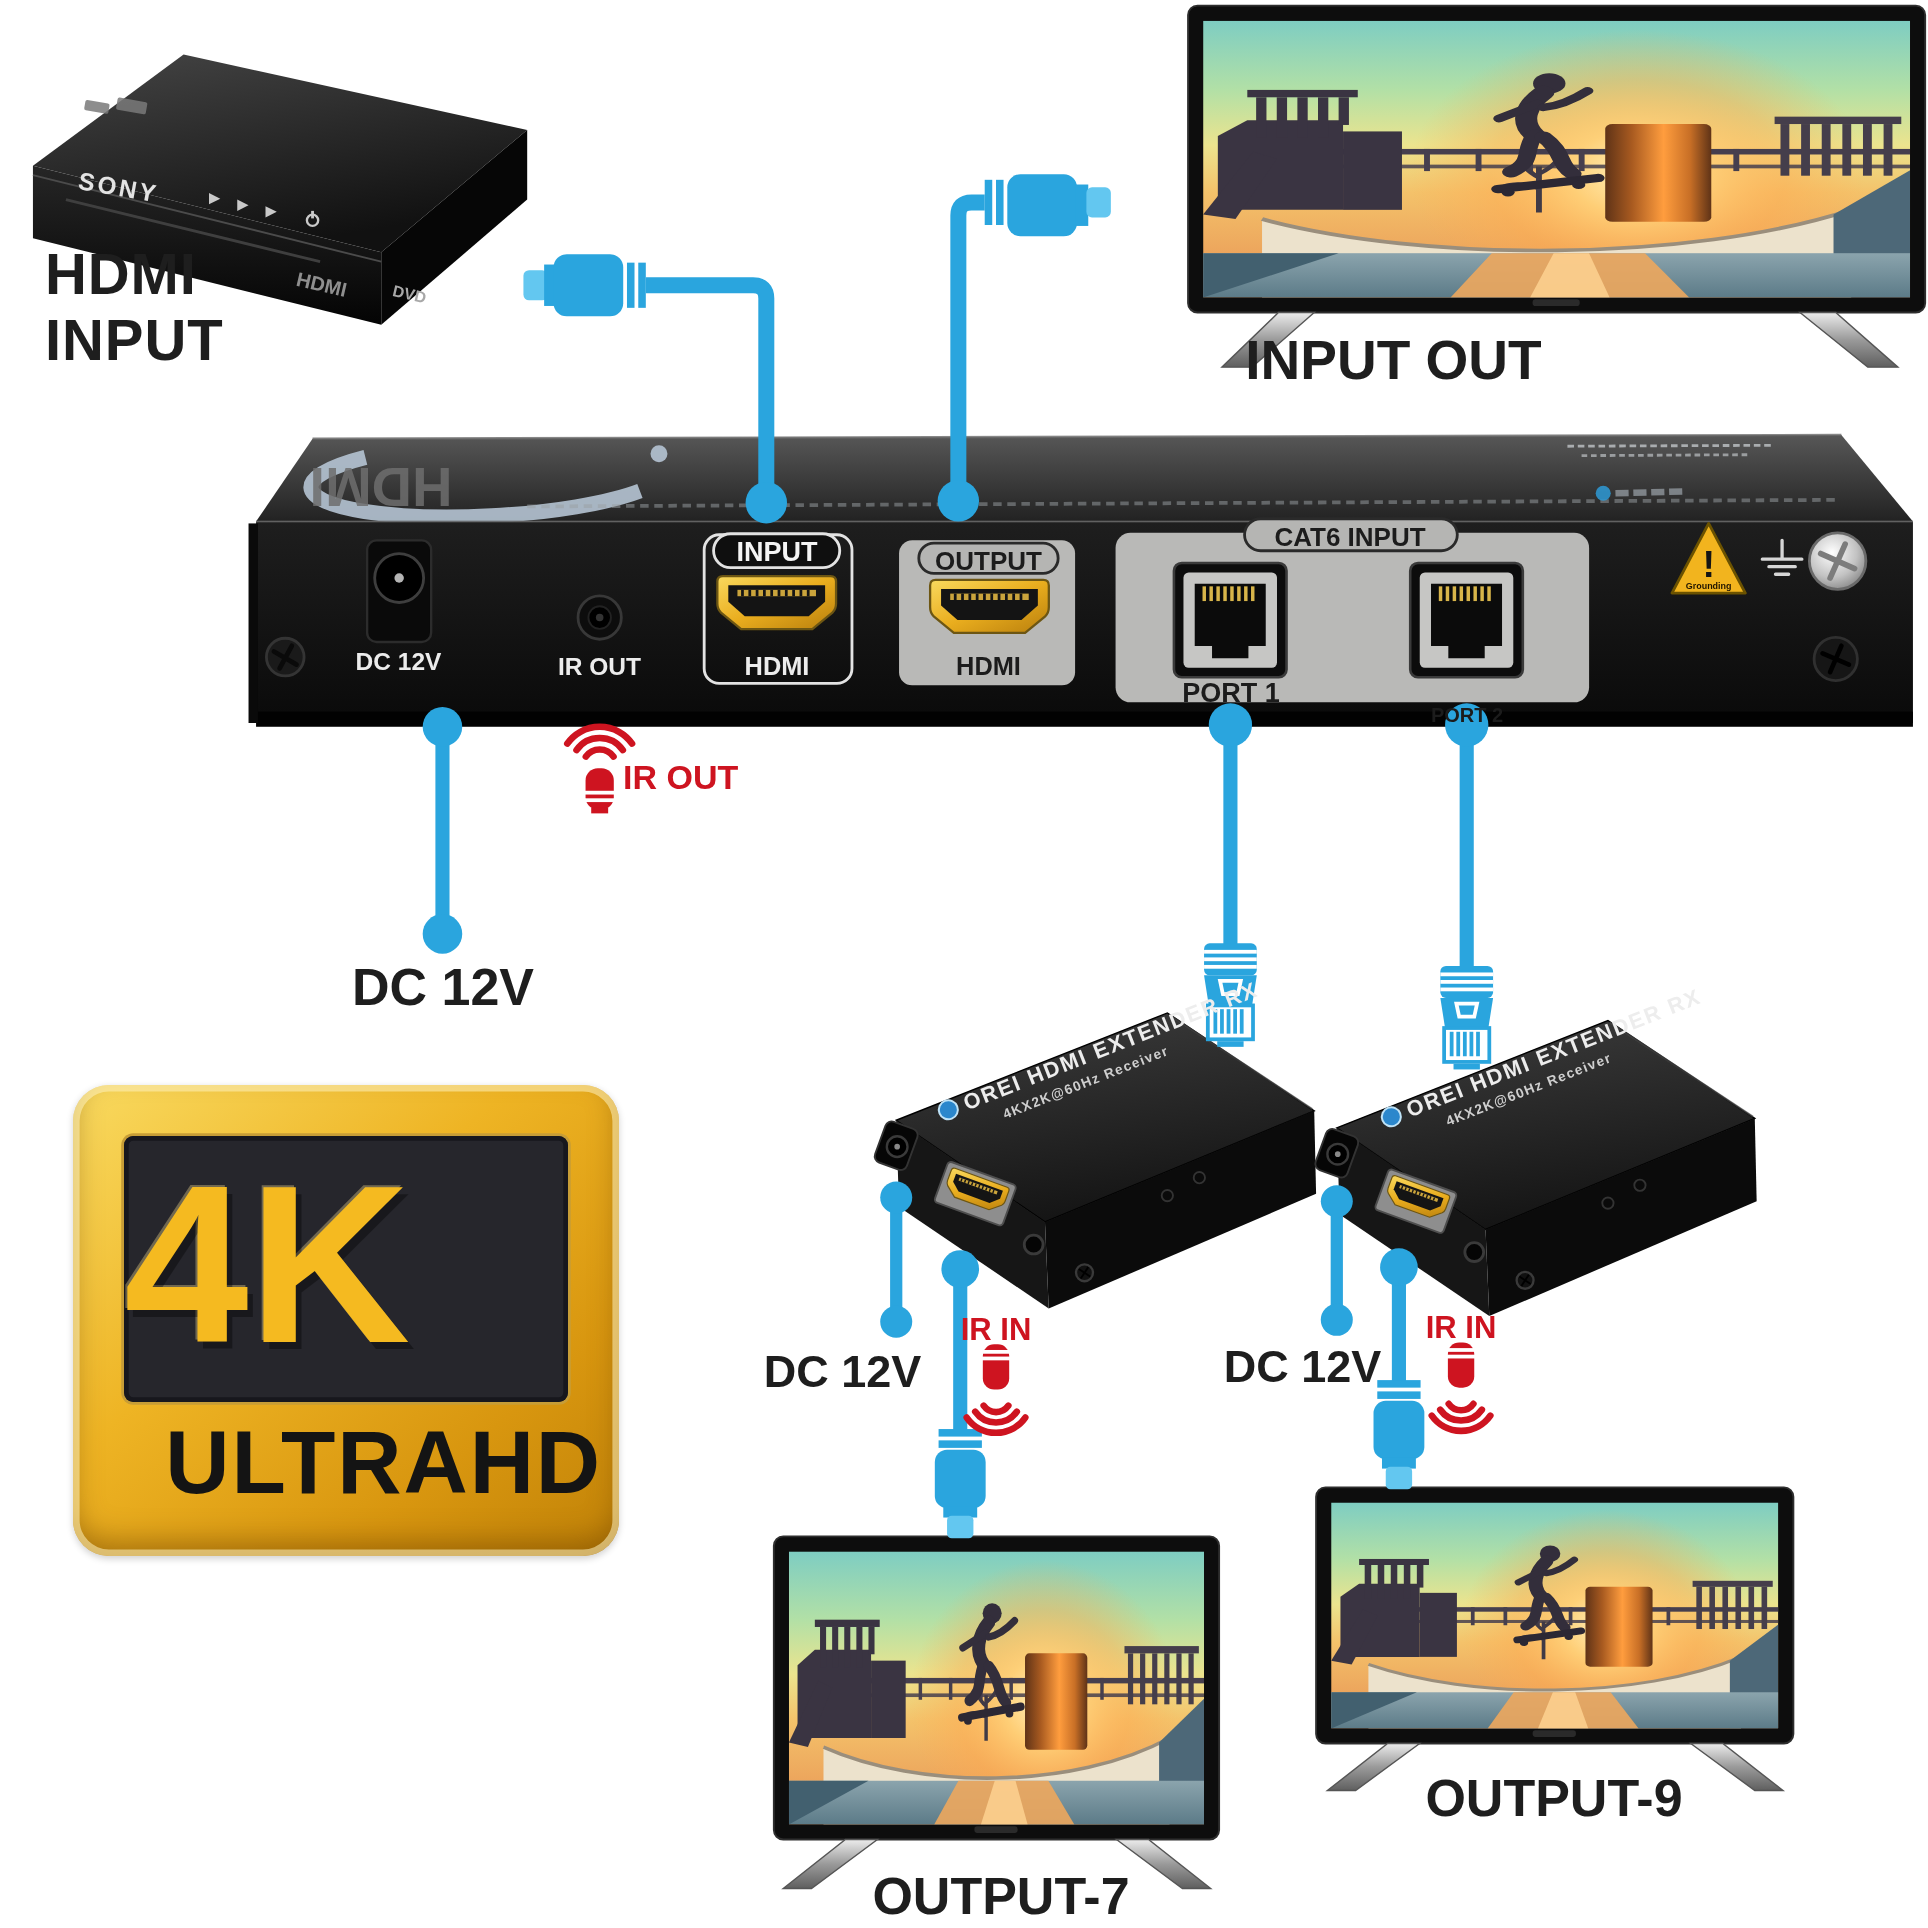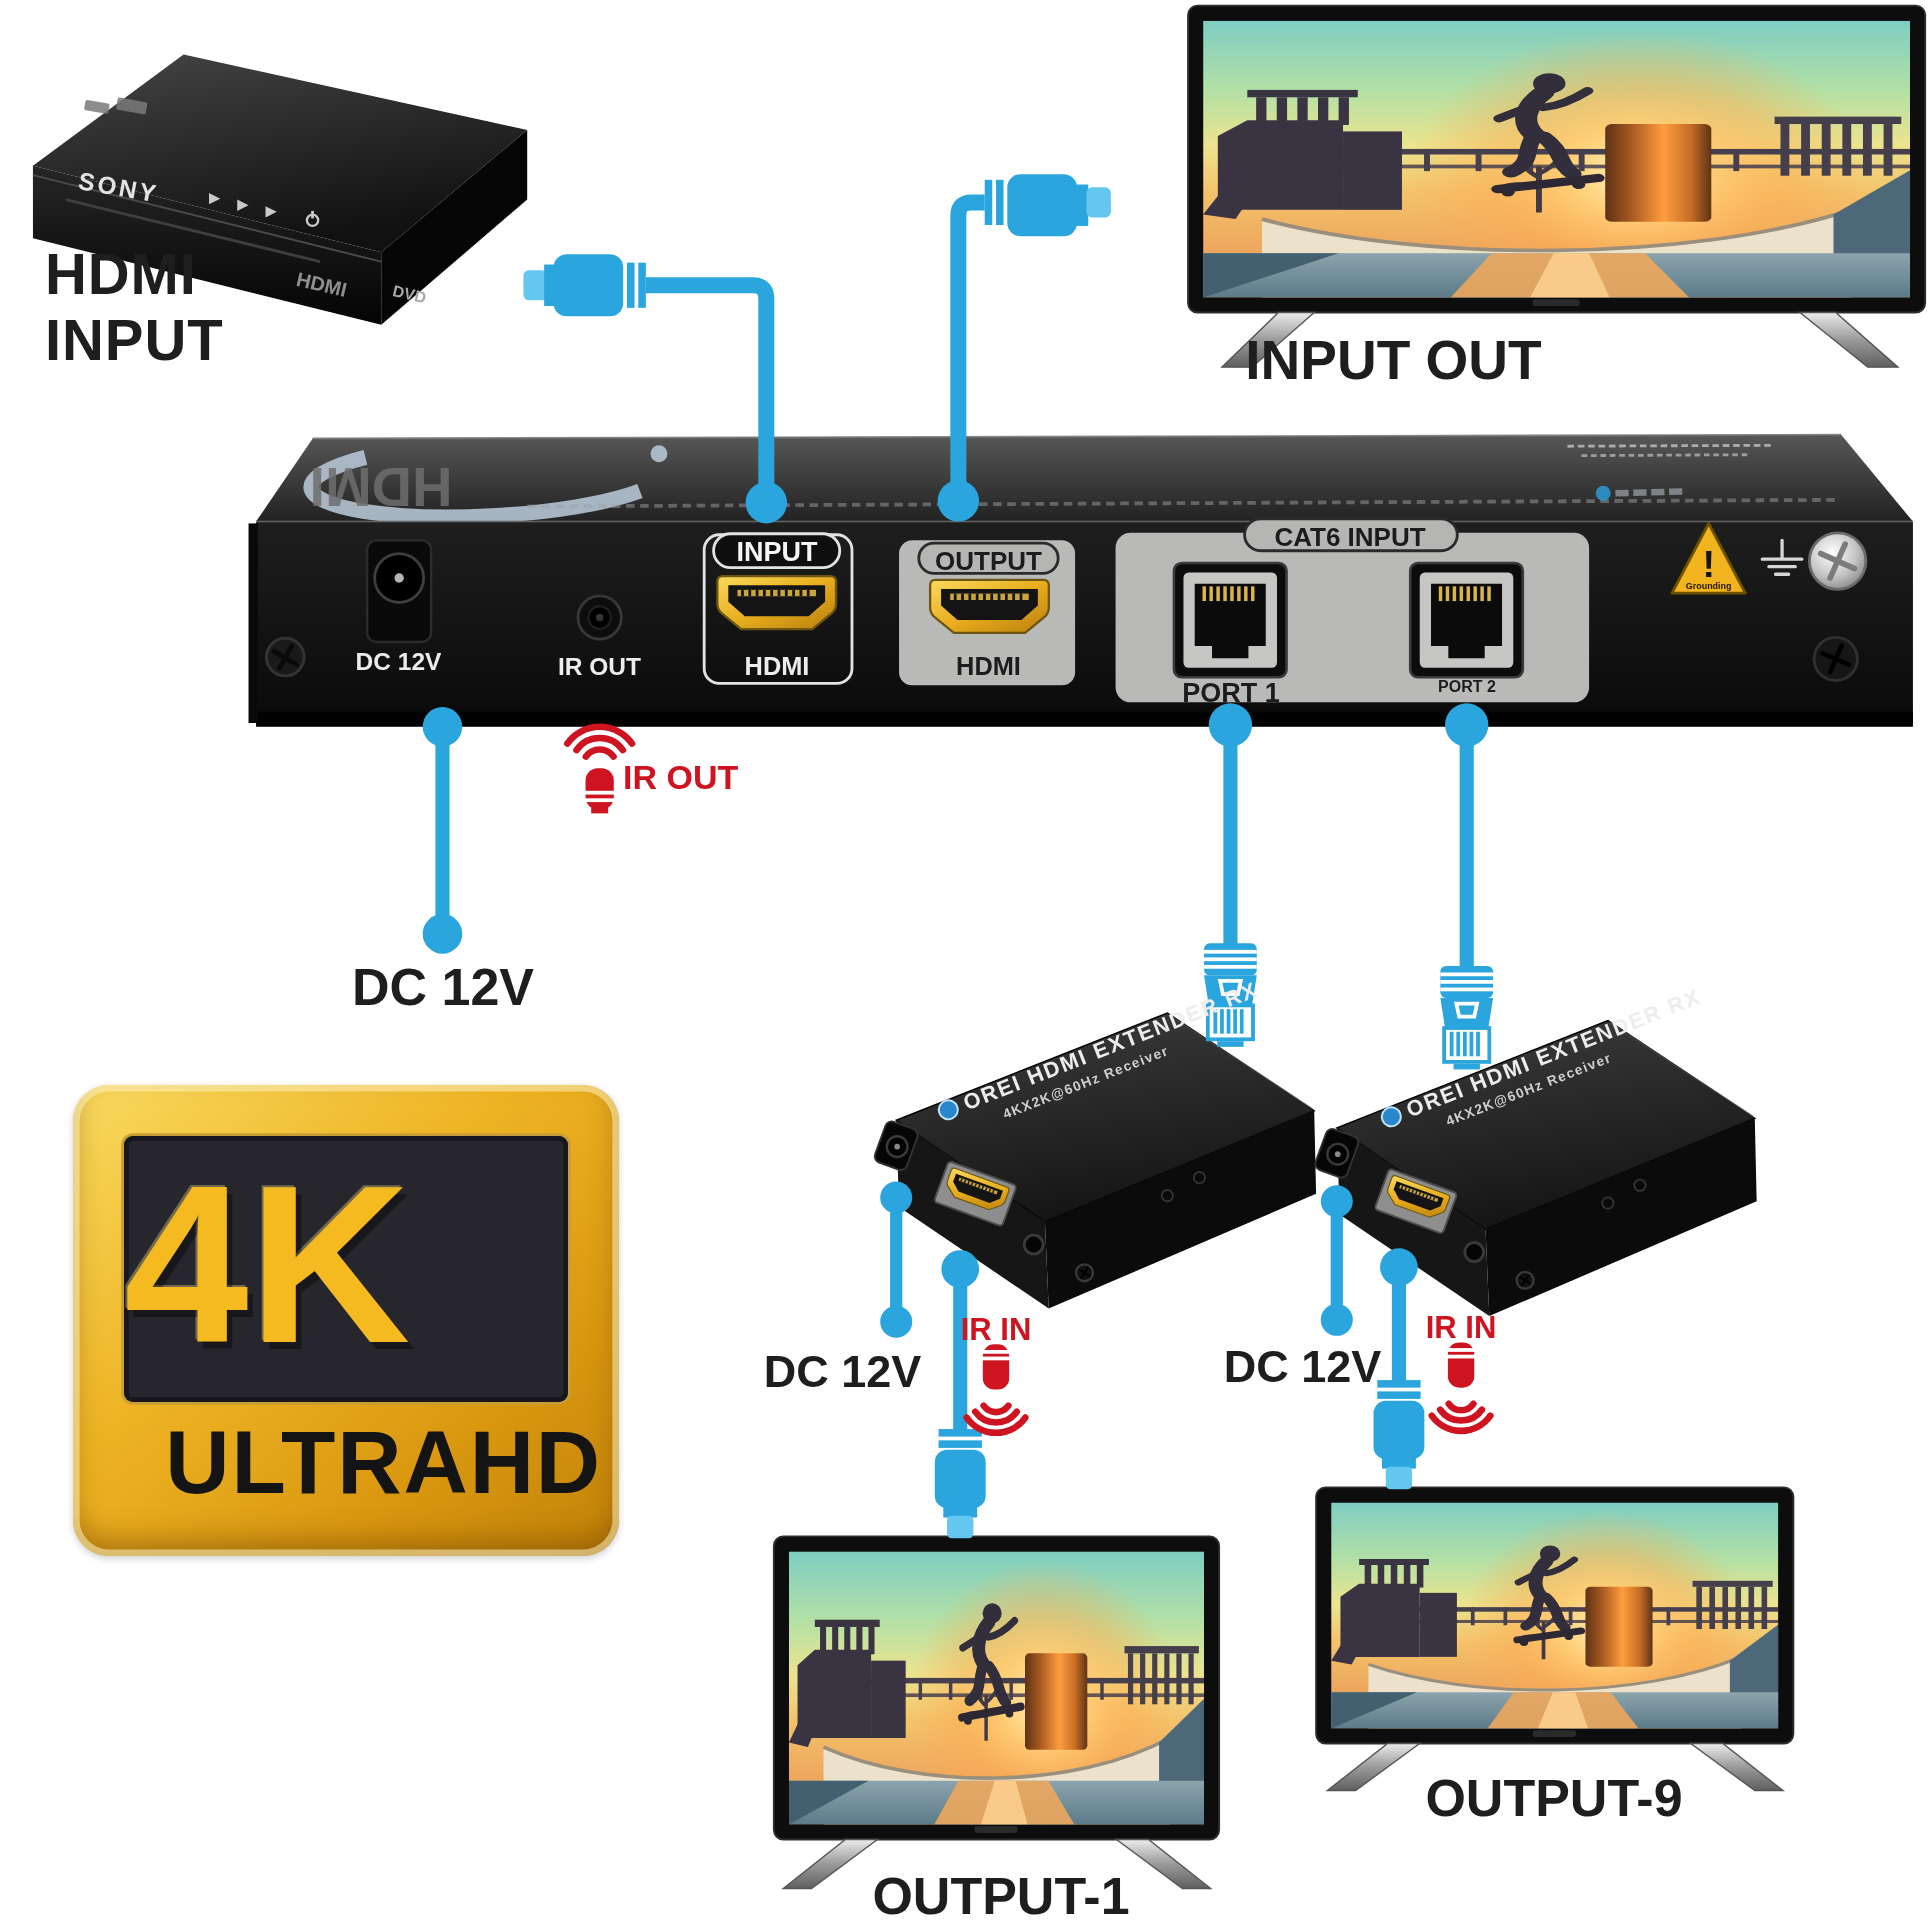--- a/index.html
+++ b/index.html
@@ -477,21 +477,21 @@
 <div class="lbl" style="left:1158px;top:331px;width:471px;font-size:55px">INPUT OUT</div>
 
 <div class="portlbl" style="left:323px;top:648px;width:151px">DC 12V</div>
 <div class="portlbl" style="left:524px;top:653px;width:151px">IR OUT</div>
 <div class="portlbl" style="left:711px;top:537px;width:132px;font-size:27px;color:#f5f5f5">INPUT</div>
 <div class="portlbl" style="left:711px;top:652px;width:132px;font-size:25.4px">HDMI</div>
 <div class="portlbl darklbl" style="left:904px;top:546px;width:169px;font-size:26px">OUTPUT</div>
 <div class="portlbl darklbl" style="left:904px;top:652px;width:169px;font-size:25.4px">HDMI</div>
 <div class="portlbl darklbl" style="left:1237px;top:522px;width:226px;font-size:26px">CAT6 INPUT</div>
 <div class="portlbl darklbl" style="left:1165px;top:678px;width:132px;font-size:27px">PORT 1</div>
-<div class="portlbl darklbl" style="left:1401px;top:678px;width:132px;font-size:16px">PORT 2</div>
+<div class="portlbl darklbl" style="left:1401px;top:704px;width:132px;font-size:20px">PORT 2</div>
 
 <div class="lbl mirror" style="left:240px;top:458px;width:282px;height:58px;line-height:58px;font-size:56px;color:#6e6e6e;opacity:.85">HDMI</div>
 
 <div class="lbl callout" style="left:311px;top:959px;width:264px">DC 12V</div>
 <div class="lbl red" style="left:623px;top:759px;font-size:34px">IR OUT</div>
 
 <div class="badge">
   <div class="badge-inner"></div>
 </div>
 <div class="badge-4k">4K</div>
@@ -504,17 +504,17 @@
 <div class="rx-title" style="left:1377px;top:1109px">
   <div class="rx-l1"><span class="orei-dot"></span><span>OREI HDMI EXTENDER RX</span></div>
   <div class="rx-l2">4KX2K@60Hz Receiver</div>
 </div>
 
 <div class="lbl" style="left:753px;top:1348px;width:179px;font-size:45px">DC 12V</div>
 <div class="lbl red" style="left:935px;top:1313px;width:122px;font-size:31px">IR IN</div>
 <div class="lbl" style="left:1213px;top:1343px;width:179px;font-size:45px">DC 12V</div>
 <div class="lbl red" style="left:1400px;top:1311px;width:122px;font-size:31px">IR IN</div>
 
-<div class="lbl" style="left:855px;top:1868px;width:292px;font-size:52px">OUTPUT-1</div>
+<div class="lbl" style="left:855px;top:1868px;width:292px;font-size:52px">OUTPUT-7</div>
 <div class="lbl" style="left:1408px;top:1770px;width:292px;font-size:52px">OUTPUT-9</div>
 
 </div>
 
 
 </body></html>

